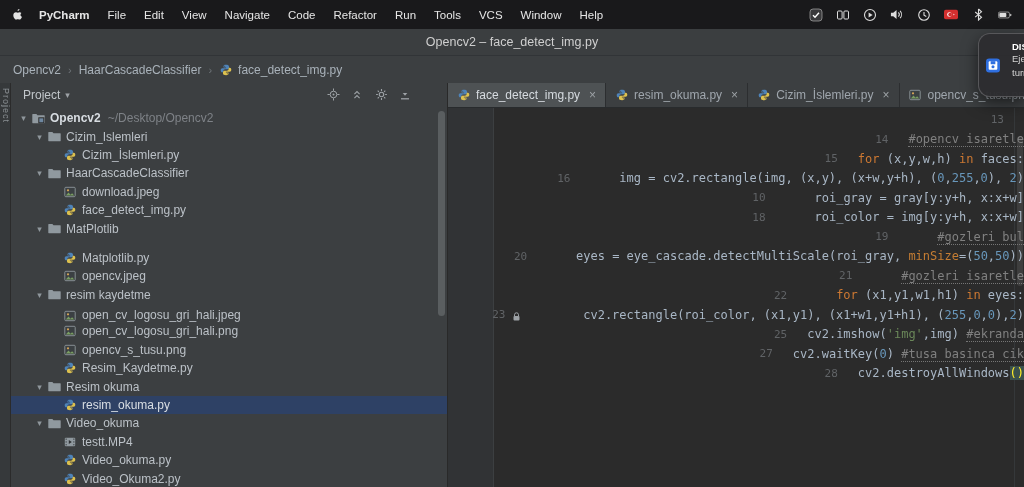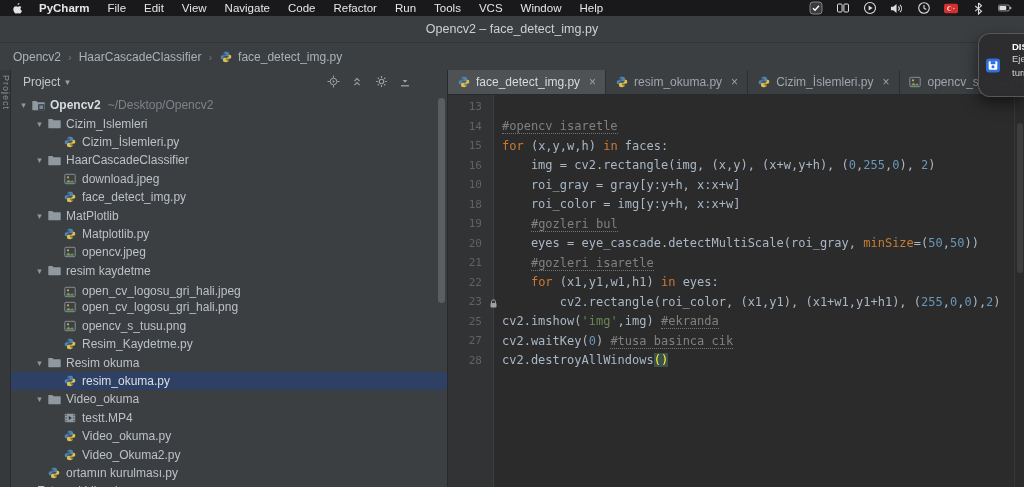--- a/index.html
+++ b/index.html
@@ -1,21 +1,21 @@
 <!DOCTYPE html>
 <html style="--keyword: #cc7832; --number: #6897bb; --string: #6a8759; --comment: #808080; --param: #c57d33; --default_text: #a9b7c6; --brace: #ffef28; --selection: #2e4165; --panel_bg: #3c3f41; --editor_bg: #2b2b2b; --flag_red: #d32f2f;"><head>
 <meta charset="utf-8">
 <style>
   * { margin:0; padding:0; box-sizing:border-box; }
   html,body { width:1024px; height:487px; overflow:hidden; }
   body { background:#2b2b2b; font-family:"Liberation Sans", sans-serif; }
   .app { position:relative; width:1024px; height:487px; display:flex; flex-direction:column; }
 
   
-  .menubar { height:16px; background:#19191b; display:flex; align-items:center; padding:0 12px 0 10px; color:#e6e6e6; font-size:11.5px; flex:0 0 auto; }
+  .menubar { height:29px; background:#19191b; display:flex; align-items:center; padding:0 12px 0 10px; color:#e6e6e6; font-size:11.5px; flex:0 0 auto; }
   .menubar .apple { display:flex; margin-right:6px; }
   .menu-item { padding:0 9px; white-space:nowrap; }
   .menu-item.bold { font-weight:bold; }
   .mb-spacer { flex:1; }
   .status-icons { display:flex; align-items:center; gap:13px; }
   .status-icons span { display:inline-flex; align-items:center; }
 
   
   .titlebar { height:27px; background:#3b3e40; border-bottom:1px solid #313437; display:flex; align-items:center; justify-content:center; color:#cfcfcf; font-size:12.5px; flex:0 0 auto; }
 
@@ -48,21 +48,21 @@
   
   .editor-pane { flex:1; display:flex; flex-direction:column; min-width:0; background:var(--editor_bg); }
   .tab-bar { height:25px; background:#3c3f41; display:flex; align-items:stretch; border-bottom:1px solid #282b2d; flex:0 0 auto; }
   .tab { display:flex; align-items:center; gap:6px; padding:0 9px; font-size:12px; color:#9fa6ad; border-right:1px solid #2c2e30; }
   .tab.active { background:#4e5254; color:#d6dbe0; }
   .tab .icon { width:13px; }
   .tab .close { color:#9da2a6; font-size:12px; margin-left:3px; }
 
   .editor-body { flex:1; position:relative; font-family:"DejaVu Sans Mono", monospace; font-size:12px; padding-top:2px; min-height:0; }
   .gutter-bg { position:absolute; left:0; top:0; bottom:0; width:46px; background:#313335; border-right:1px solid #3c3f41; }
-  .code-row { display:flex; height:19.5px; align-items:center; position:relative; }
+  .code-row { display:flex; height:19.5px; align-items:center; position:relative;justify-content:flex-end; }
   .gutter-cell { width:46px; flex:0 0 46px; text-align:right; padding-right:12px; color:#606366; font-size:11px; position:relative; z-index:1; }
   .gutter-mark { position:absolute; right:-4px; top:4px; z-index:2; display:inline-flex; }
   .code-cell { padding-left:8px; white-space:pre; z-index:1; }
   .tok-d { color:var(--default_text); }
   .tok-k { color:var(--keyword); }
   .tok-n { color:var(--number); }
   .tok-s { color:var(--string); }
   .tok-c { color:var(--comment); border-bottom:1px dotted #757575; }
   .tok-p { color:var(--param); }
   .tok-b { color:var(--brace); background:#3b514d; }
@@ -287,21 +287,21 @@
           </div>
           <div class="tree-row" style="padding-left: 23px;">
             <span class="chev">▾</span>
             <span class="icon">
               <svg width="13" height="11" viewBox="0 0 13 11">
                 <path fill="#90999f" d="M.8.9h3.6l1.1 1.3h6.7c.3 0 .5.2.5.5v7c0 .3-.2.5-.5.5H.8c-.3 0-.5-.2-.5-.5V1.4C.3 1.1.5.9.8.9z"></path>
               </svg>
             </span>
             <span class="lbl">MatPlotlib</span>
           </div>
-          <div class="tree-row" style="padding-left: 39px;">
+          <div class="tree-row" style="padding-left: 39px; margin-top: 11px;">
             <span class="chev"></span>
             <span class="icon">
               <svg width="12" height="12" viewBox="0 0 12 12">
                 <path fill="#4e83b8" d="M5.9.8c-1.8 0-2.4.7-2.4 1.6v1.2h2.6v.6H2.4C1.3 4.2.7 5 .7 6.2c0 1.2.5 2.1 1.6 2.1h1.1V6.9c0-.9.8-1.7 1.8-1.7h2.3c.8 0 1.5-.7 1.5-1.5V2.4C9 1.4 8 .8 5.9.8zM4.7 1.7a.5.5 0 1 1 0 1 .5.5 0 0 1 0-1z"></path>
                 <path fill="#ddc14f" d="M6.1 11.2c1.8 0 2.4-.7 2.4-1.6V8.4H5.9v-.6h3.7c1.1 0 1.7-.8 1.7-2 0-1.2-.5-2.1-1.6-2.1H8.6v1.4c0 .9-.8 1.7-1.8 1.7H4.5c-.8 0-1.5.7-1.5 1.5v1.3c0 1 1 1.6 3.1 1.6zm1.2-.9a.5.5 0 1 1 0-1 .5.5 0 0 1 0 1z"></path>
               </svg>
             </span>
             <span class="lbl">Matplotlib.py</span>
           </div>
           <div class="tree-row" style="padding-left: 39px;">

